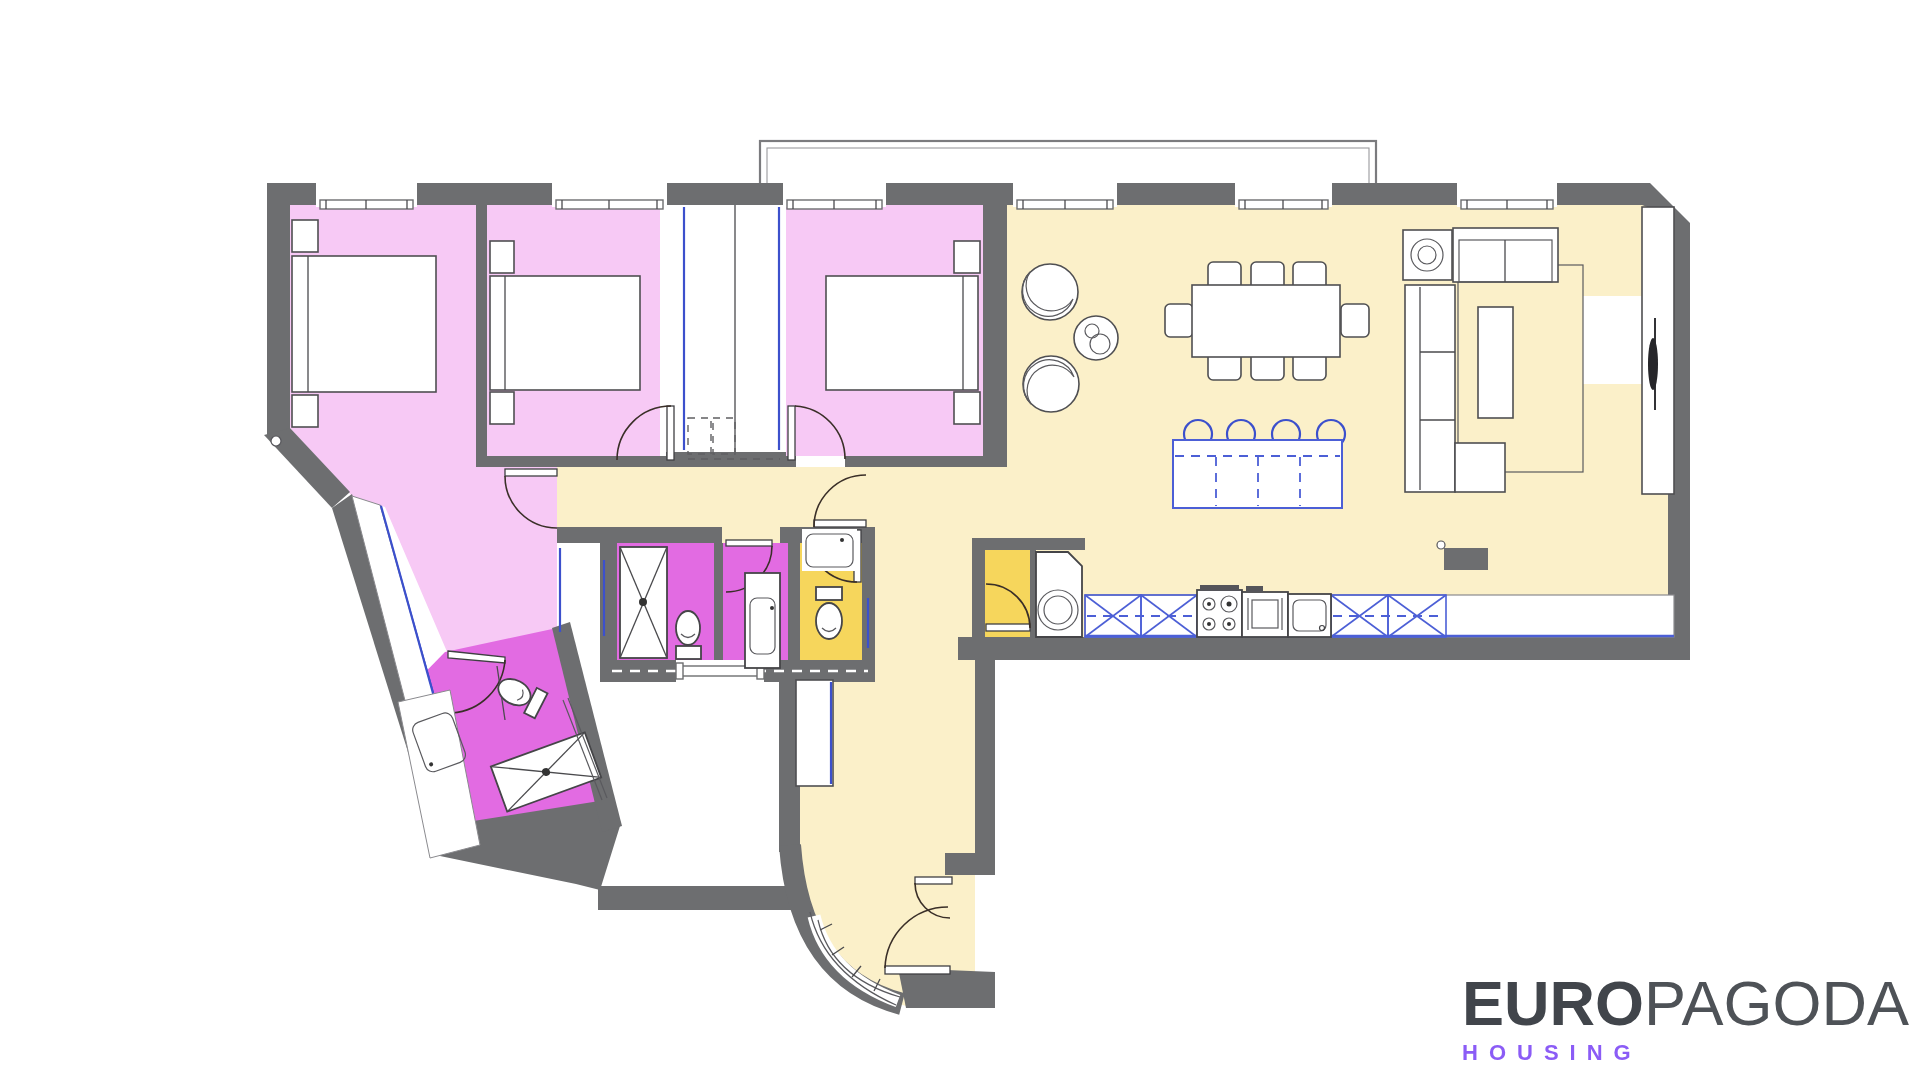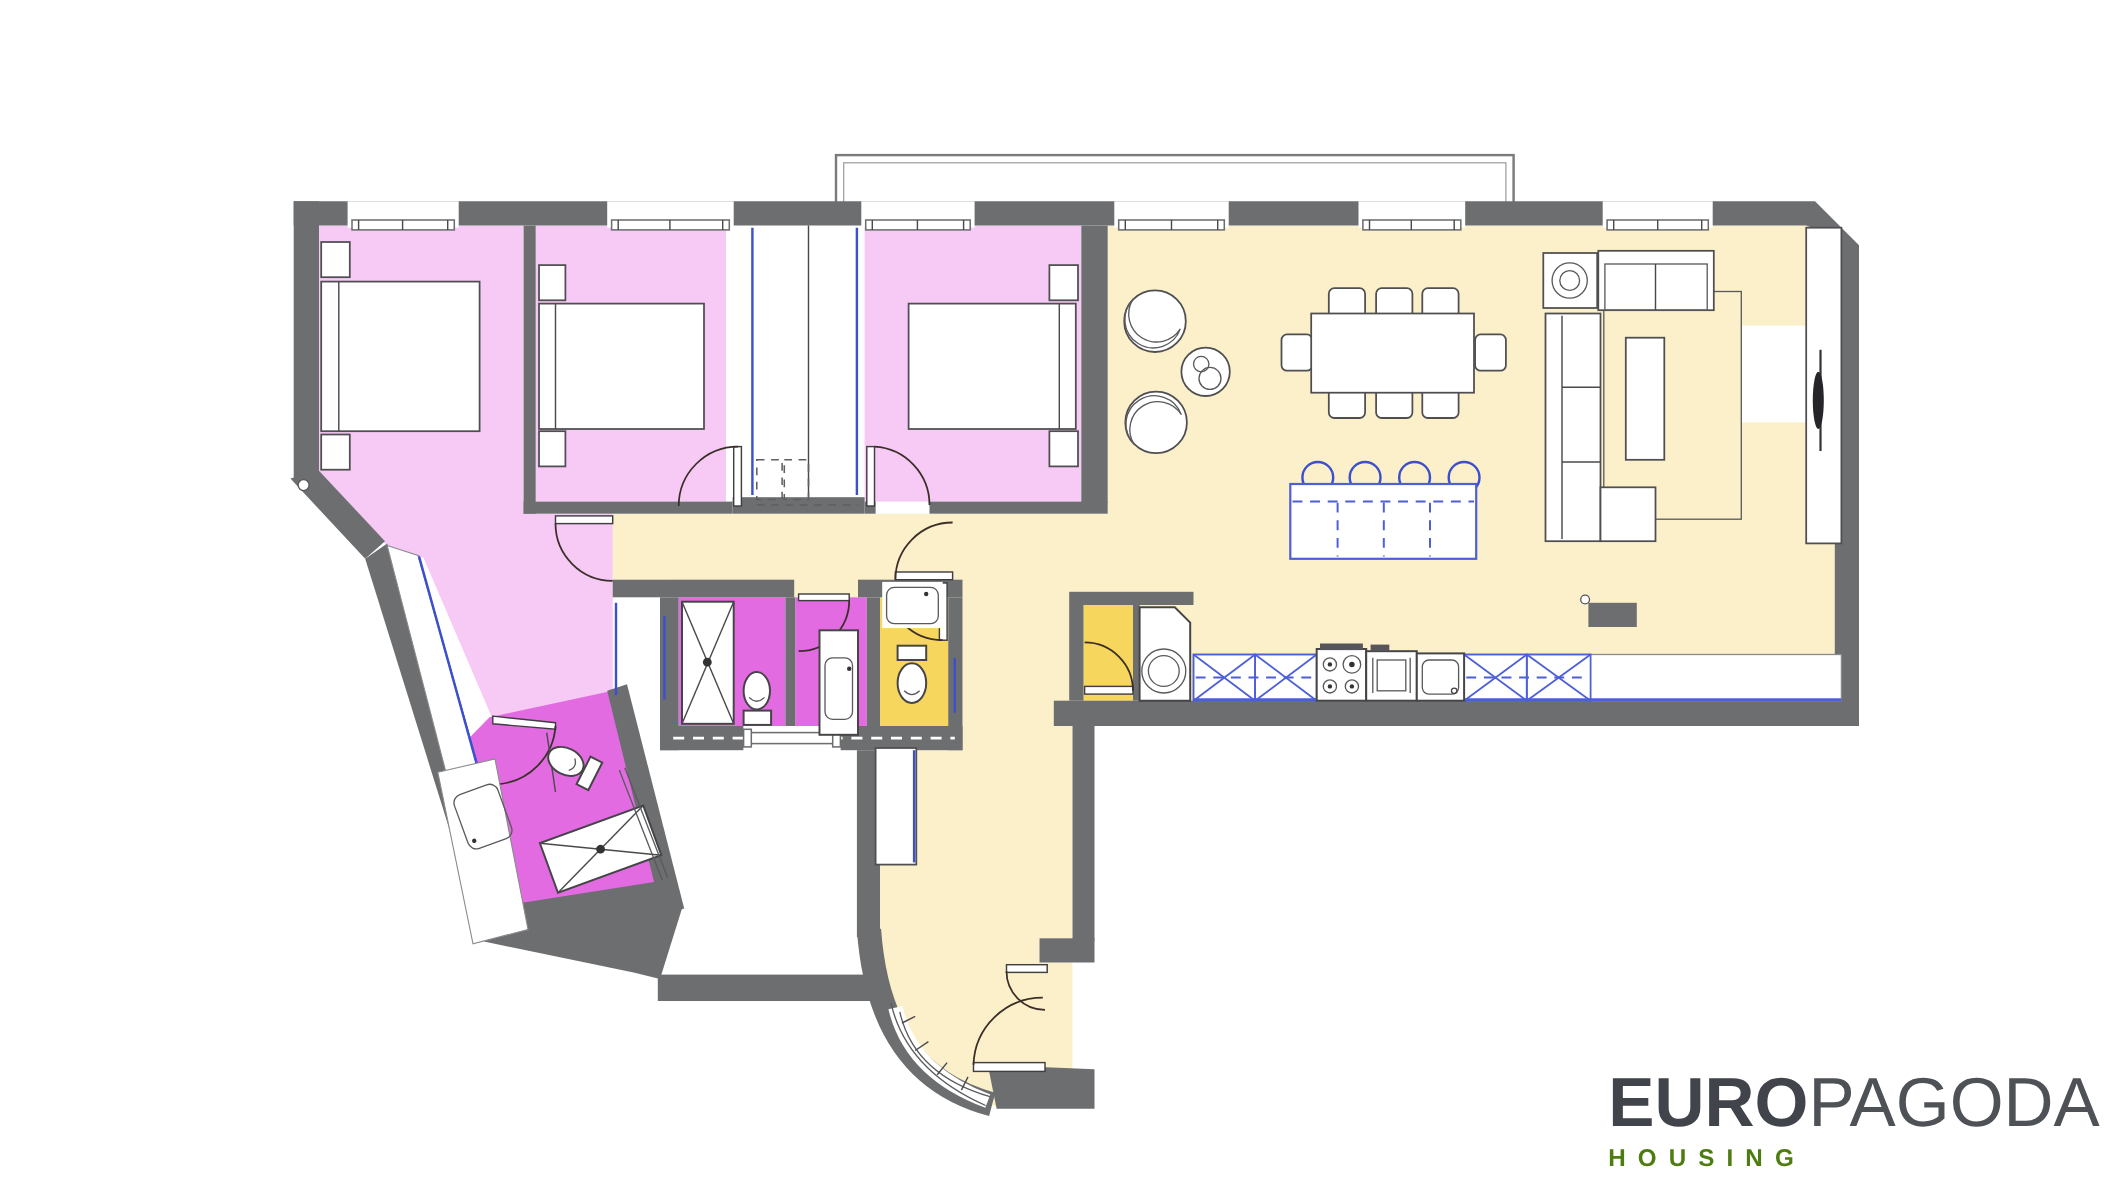--- a/index.html
+++ b/index.html
@@ -17,21 +17,21 @@
   .leaf{fill:#ffffff;stroke:#3f3f42;stroke-width:1.3;}
   .fix{fill:#ffffff;stroke:#454548;stroke-width:1.8;}
   .xline{stroke:#4a4a4d;stroke-width:1.3;}
   .sill{fill:#ffffff;stroke:#6d6e70;stroke-width:1.4;}
   .dash-w{stroke:#ffffff;stroke-width:2.4;stroke-dasharray:10 8;fill:none;}
   .gray-dash{stroke:#5f5f62;stroke-width:1.4;stroke-dasharray:7 6;fill:none;}
   #logo{position:absolute;left:1462px;top:972px;line-height:1;}
   #logo .row1{font-size:63px;letter-spacing:0px;white-space:nowrap;}
   #logo .euro{font-weight:700;color:#41454b;}
   #logo .pagoda{font-weight:400;color:#4e5257;}
-  #logo .row2{margin-top:7px;font-size:22px;font-weight:700;letter-spacing:11px;color:#4d7c0f;}
+  #logo .row2{margin-top:7px;font-size:22px;font-weight:700;letter-spacing:11px;color:#8b5cf6;}
 </style>
 </head>
 <body>
 
 <div id="canvas">
 <svg width="1920" height="1080" viewBox="0 0 1920 1080">
 
   <g>
     <rect x="760" y="141" width="616" height="44" fill="#ffffff" stroke="#7b7b7e" stroke-width="2.2"></rect>
     <rect x="767" y="148" width="602" height="37" fill="none" stroke="#9a9a9d" stroke-width="1.1"></rect>

